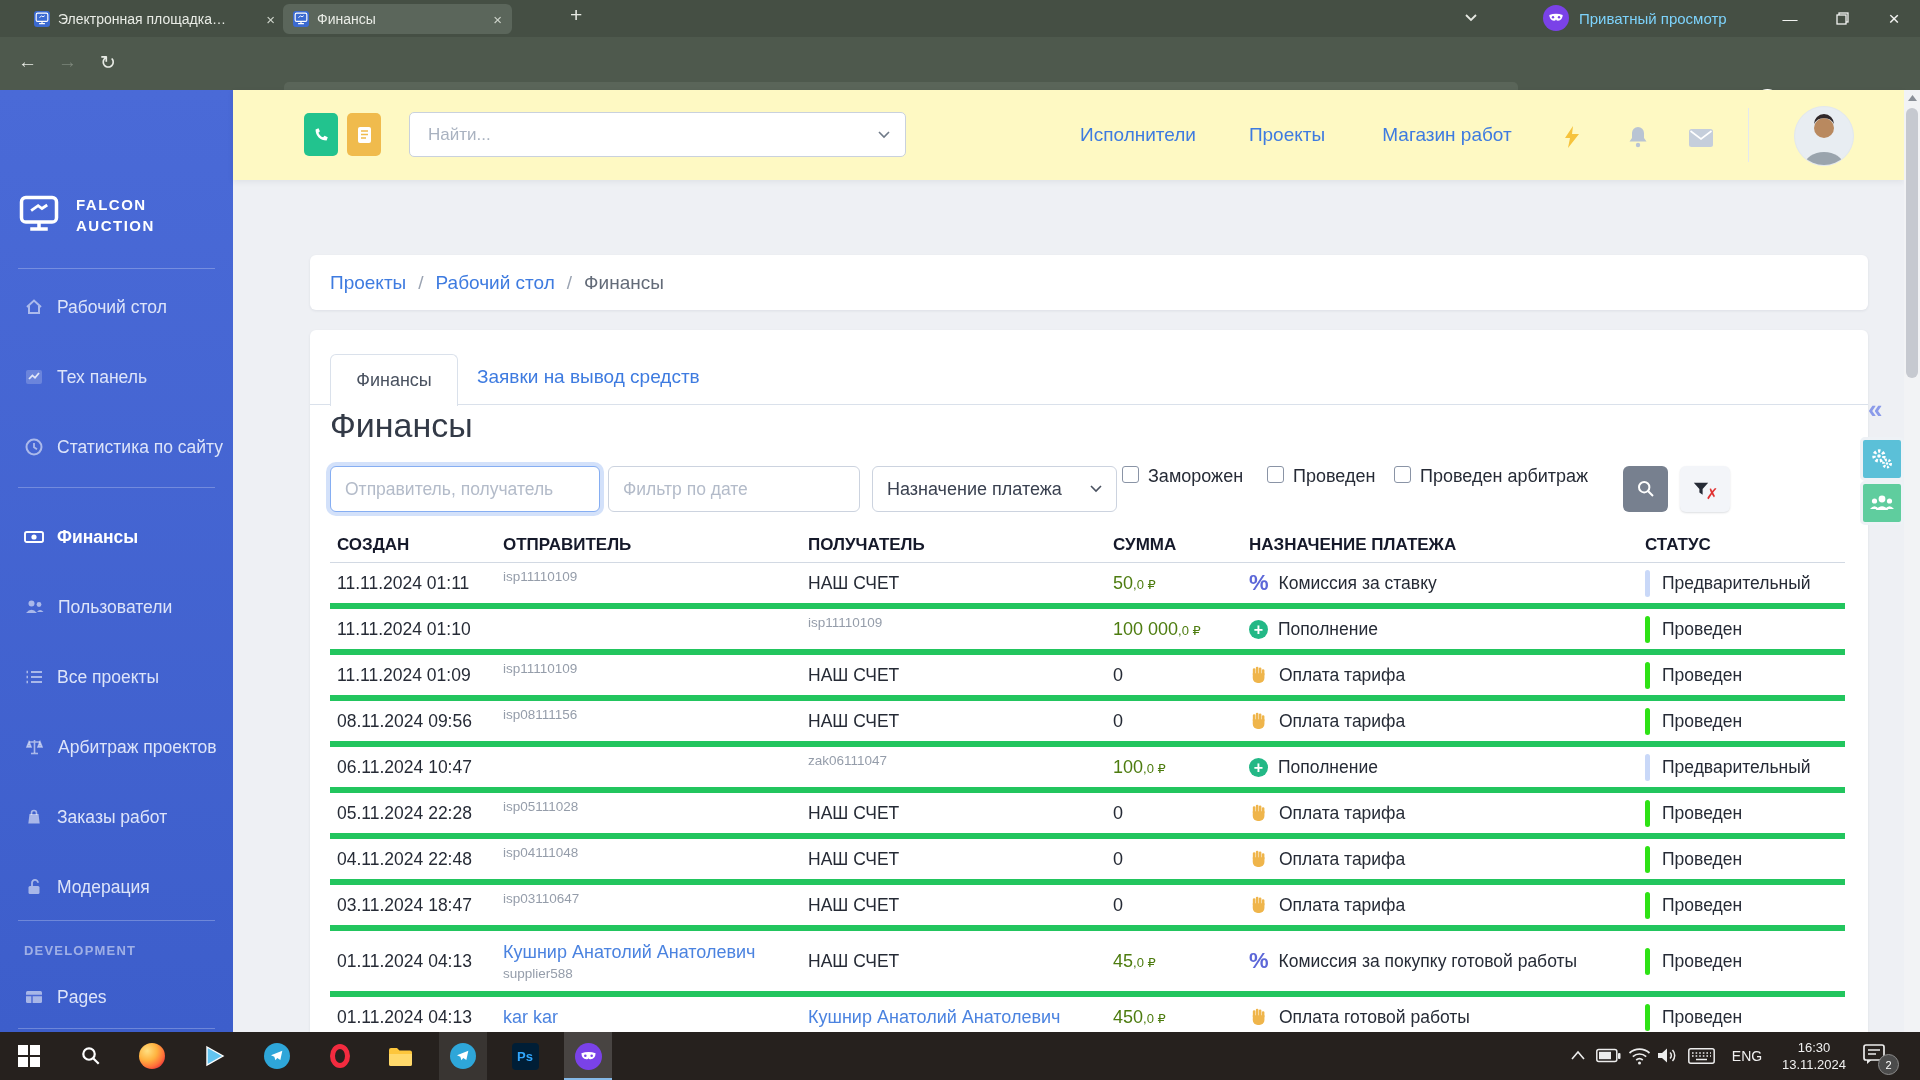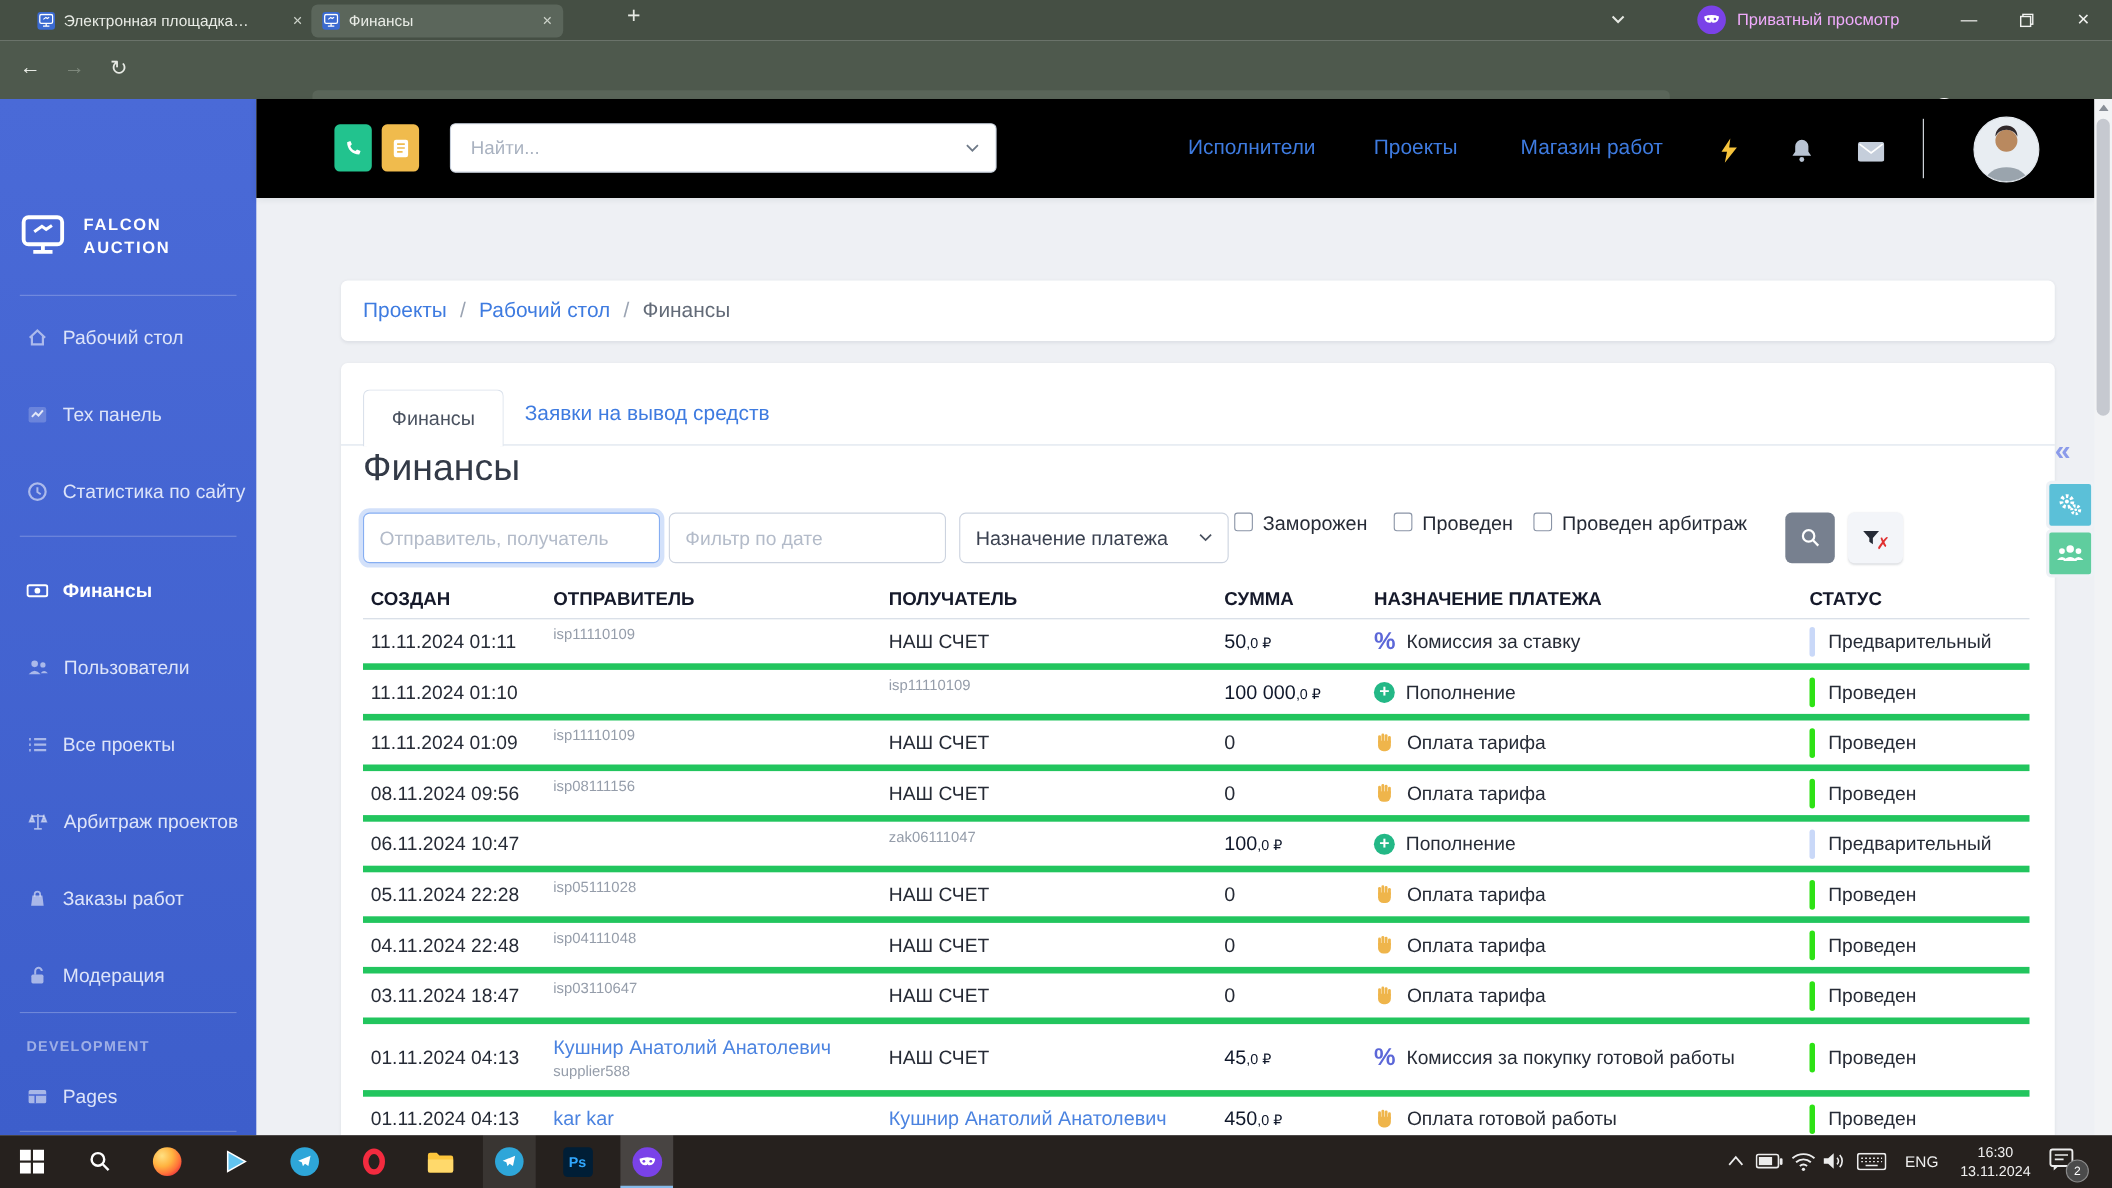--- a/index.html
+++ b/index.html
@@ -7,21 +7,21 @@
   svg{display:block}
   
   .tabbar{position:absolute;left:0;top:0;width:1920px;height:37px;background:#454f44;}
   .btab{position:absolute;top:4px;height:30px;display:flex;align-items:center;gap:8px;padding:0 10px;border-radius:6px;color:#e9ece6;font-size:14px;}
   .btab.active{background:#5b665b;}
   .btab-title{white-space:nowrap;overflow:hidden;text-overflow:ellipsis;}
   .btab-close{margin-left:auto;font-size:15px;color:#ced4cb;cursor:pointer;}
   .favicon{width:16px;height:16px;flex:0 0 16px;background:#3b6ad1;border-radius:3px;padding:1px;box-sizing:border-box;}
   .newtab{position:absolute;left:570px;top:3px;font-size:21px;color:#e6e9e3;}
   .tab-chevron{position:absolute;left:1464px;top:12px;}
-  .private{position:absolute;left:1543px;top:5px;display:flex;align-items:center;gap:10px;color:#f0abfc;font-size:15px;}
+  .private{position:absolute;left:1543px;top:5px;display:flex;align-items:center;gap:10px;color:#7dd3fc;font-size:15px;}
   .pmask{width:26px;height:26px;border-radius:50%;background:#7a42e8;display:flex;align-items:center;justify-content:center;}
   .winbtns{position:absolute;right:0;top:0;height:37px;display:flex;}
   .winbtn{width:52px;height:37px;display:flex;align-items:center;justify-content:center;color:#f2f3f1;font-size:15px;}
   .toolbar{position:absolute;left:0;top:37px;width:1920px;height:53px;background:#4e594d;}
   .navarrow{position:absolute;top:14px;font-size:19px;color:#e8ebe5;}
   .urlbar{position:absolute;left:284px;top:45px;width:1234px;height:37px;background:#5a6559;border-radius:5px;display:flex;align-items:center;font-size:16px;}
   .url-pre{color:#d6dbd3;margin-left:8px;}
   .url-dom{color:#ffffff;font-weight:700;}
   .url-path{color:#aeb7ac;}
   .ubicon{margin-left:12px;}
@@ -30,21 +30,21 @@
   .dcircle{width:23px;height:23px;border-radius:50%;background:#fff;color:#333;font-weight:700;font-size:13px;display:flex;align-items:center;justify-content:center;}
   
   .sidebar{position:absolute;left:0;top:90px;width:233px;height:942px;background:linear-gradient(180deg,#4a6ad7 0%,#3d5ecb 100%);}
   .brand{position:absolute;left:16px;top:104px;display:flex;align-items:center;gap:14px;}
   .brand-text{color:#fff;font-weight:800;font-size:15px;letter-spacing:1.5px;line-height:21px;}
   .sdiv{position:absolute;left:18px;width:197px;height:1px;background:rgba(255,255,255,.25);}
   .sitem{position:absolute;left:24px;height:24px;display:flex;align-items:center;gap:13px;color:#dde4f9;font-size:17.5px;cursor:pointer;}
   .sitem.active{color:#fff;font-weight:700;}
   .ssection{position:absolute;left:24px;color:rgba(255,255,255,.5);font-size:13px;font-weight:700;letter-spacing:1.2px;}
   
-  .navbar{position:absolute;left:233px;top:90px;width:1671px;height:90px;background:#000000;box-shadow:0 2px 6px rgba(30,40,60,.07);}
+  .navbar{position:absolute;left:233px;top:90px;width:1671px;height:90px;background:#fef9c3;box-shadow:0 2px 6px rgba(30,40,60,.07);}
   .sqbtn{position:absolute;top:23px;width:34px;height:43px;border-radius:5px;display:flex;align-items:center;justify-content:center;}
   .searchbox{position:absolute;left:176px;top:22px;width:497px;height:45px;border:1px solid #c9d1dd;border-radius:5px;background:#fff;display:flex;align-items:center;box-sizing:border-box;}
   .searchbox input{border:none;outline:none;flex:1;margin-left:16px;font-size:17px;font-family:inherit;color:#3a4150;}
   .searchbox input::placeholder{color:#a9b2c0;}
   .sb-caret{margin-right:15px;}
   .navlink{position:absolute;top:34px;transform:translateX(-50%);font-size:19px;color:#3e7be0;text-decoration:none;cursor:pointer;white-space:nowrap;}
   .nicon{position:absolute;top:35px;cursor:pointer;}
   .nav-divider{position:absolute;left:1515px;top:18px;width:1px;height:54px;background:#e4e9f0;}
   .avatar{position:absolute;left:1561px;top:16px;width:58px;height:58px;border-radius:50%;overflow:hidden;border:1px solid #e3e8ee;background:#dfe7ee;}
   
@@ -73,21 +73,21 @@
   .table{position:absolute;left:20px;top:197px;width:1515px;}
   .thead,.trow{display:grid;grid-template-columns:166px 305px 305px 136px 396px 1fr;align-items:center;padding-left:7px;box-sizing:border-box;}
   .thead{height:36px;border-bottom:1px solid #d2d9e3;font-weight:700;font-size:17px;color:#15192a;}
   .trow{height:46px;border-bottom:6px solid #22c55e;font-size:17.5px;color:#262b36;}
   .trow.tall{height:66px;}
   .pname[data-variant="text"]{font-size:17.5px;color:#252a35;}
   .pname[data-variant="user"]{font-size:13.5px;color:#959daa;position:relative;top:-8px;}
   .pname[data-variant="link"]{font-size:18px;color:#4b83e0;cursor:pointer;}
   .psub{display:block;font-size:13.5px;color:#959daa;margin-top:3px;}
   .psub:empty{display:none;}
-  .amt[data-kind="money"]{color:#0f172a;}
+  .amt[data-kind="money"]{color:#4d7c0f;}
   .amt[data-kind="zero"]{color:#252a35;}
   .amt-main{font-size:18px;}
   .amt-frac{font-size:13px;}
   .c-purpose{display:flex;align-items:center;}
   .ico{display:none;margin-right:10px;}
   .ico-percent{font-weight:700;font-size:22px;color:#5c67d8;}
   .ico-plus{width:19px;height:19px;border-radius:50%;background:#23b886;color:#fff;font-size:16px;font-weight:700;align-items:center;justify-content:center;line-height:19px;text-align:center;}
   .c-purpose[data-icon="percent-icon"] .ico-percent{display:inline-block;}
   .c-purpose[data-icon="plus-icon"] .ico-plus{display:inline-block;}
   .c-purpose[data-icon="hand-icon"] .ico-hand{display:inline-block;}

